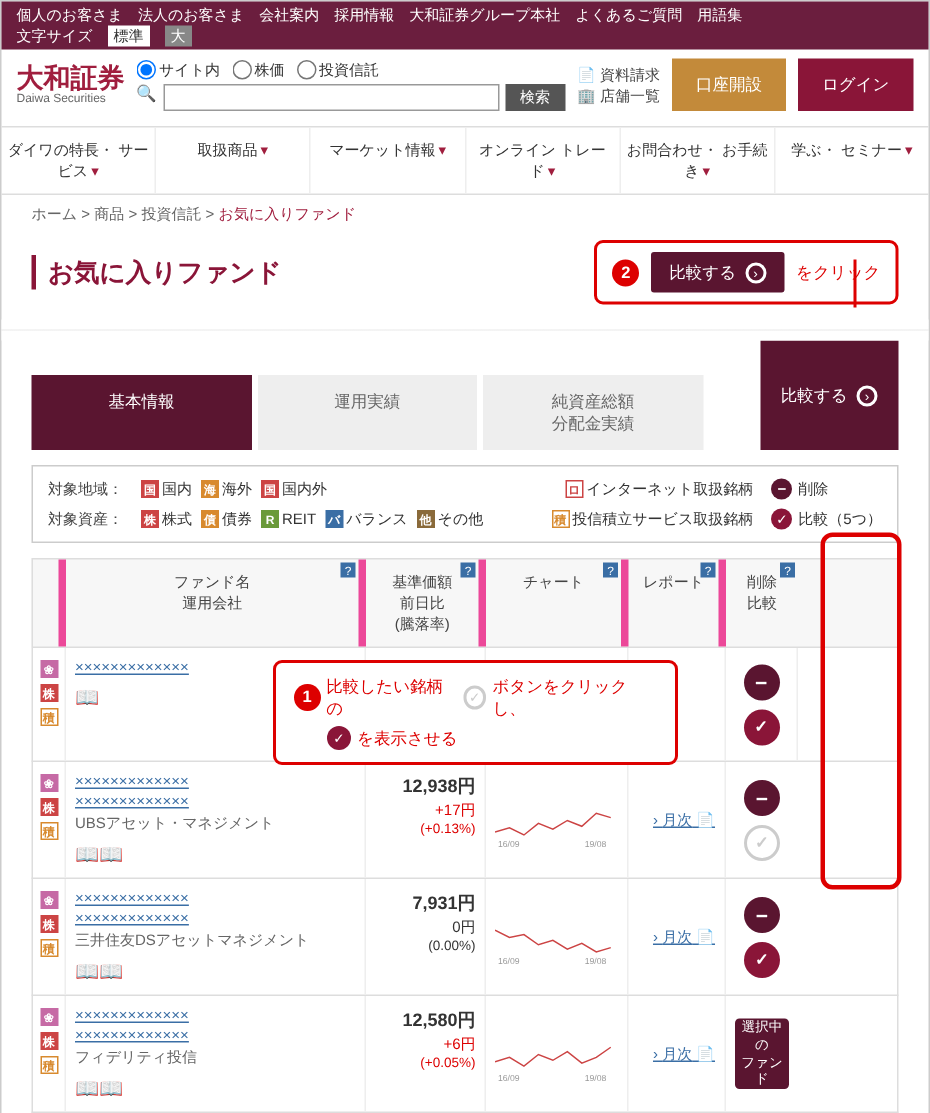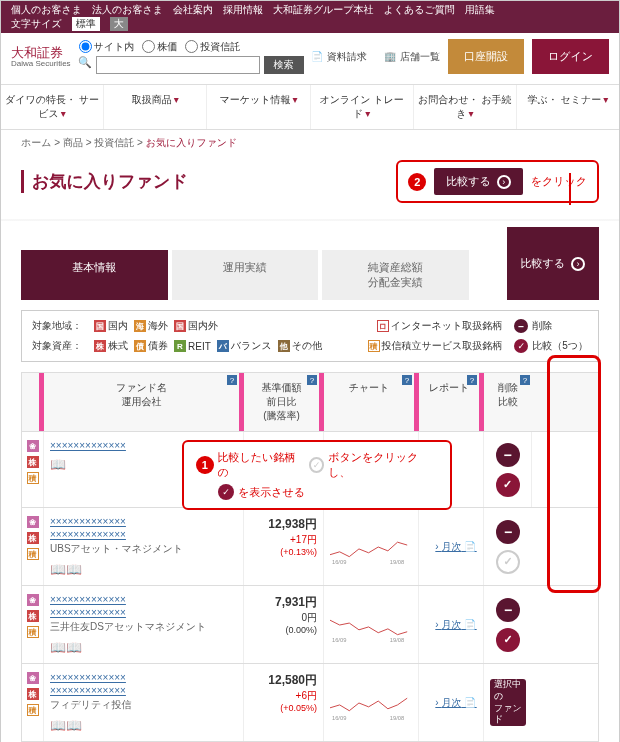--- a/index.html
+++ b/index.html
@@ -2,29 +2,29 @@
 <html><head>
 <meta charset="utf-8">
 <style>
 * { box-sizing: border-box; margin: 0; padding: 0; }
 body { font-family: "Hiragino Kaku Gothic ProN", Meiryo, sans-serif; font-size: 11px; background: #f0f0f0; color: #333; }
 .page { width: 620px; margin: 0 auto; background: #fff; border: 1px solid #ccc; position: relative; }
 .topbar { background: #6b1e3e; color: #fff; display: flex; justify-content: space-between; padding: 2px 10px; font-size: 10px; flex-direction: column; }
 .topbar .left, .topbar .right { display: flex; gap: 10px; }
 .topbar .left span, .topbar .right span { cursor: pointer; }
 .header-row { display: flex; align-items: center; padding: 6px 10px; gap: 8px; }
-.logo { color: #a01e3e; font-weight: normal; font-size: 13px; line-height: 1; }
+.logo { color: #a01e3e; font-weight: bold; font-size: 18px; line-height: 1; }
 .logo-sub { font-size: 8px; color: #666; }
 .search-block { flex: 1; }
 .radio-row { display: flex; gap: 8px; font-size: 10px; margin-bottom: 2px; }
 .radio-row label { display: flex; align-items: center; gap: 2px; }
 .search-row { display: flex; gap: 4px; }
 .search-row input { flex: 1; border: 1px solid #999; padding: 2px 4px; font-size: 10px; }
 .search-row button { background: #555; color: #fff; border: none; padding: 2px 10px; font-size: 10px; cursor: pointer; }
-.req-block { display: flex; flex-direction: row; gap: 18px; font-size: 10px; color: #444; }
+.req-block { display: flex; flex-direction: column; gap: 0; font-size: 10px; color: #444; }
 .req-block span { cursor: pointer; }
 .btn-primary { padding: 10px 16px; color: #fff; font-size: 11px; cursor: pointer; border: none; }
 .btn-account { background: #c38a3a; }
 .btn-login { background: #8a1538; }
 .nav-row { display: flex; border-top: 1px solid #ddd; border-bottom: 1px solid #ddd; margin-top: 4px; }
 .nav-item { flex: 1; text-align: center; padding: 8px 4px; font-size: 10px; border-right: 1px solid #eee; cursor: pointer; position: relative; }
 .nav-item:last-child { border-right: none; }
 .nav-item .chev { color: #a01e3e; margin-left: 2px; }
 .breadcrumb { padding: 6px 20px; font-size: 10px; color: #666; }
 .breadcrumb .cur { color: #a01e3e; }
@@ -79,21 +79,21 @@
 .act-minus { background: #5a1530; }
 .act-check { background: #8a1538; font-size: 11px; }
 .act-empty { background: #fff; border: 2px solid #ccc; color: #ccc; font-size: 11px; }
 .callout1 { position: absolute; left: 160px; top: 8px; background: #fff; border: 2px solid #d00; border-radius: 6px; padding: 8px 12px; z-index: 5; width: 270px; }
 .callout1 .line1 { display: flex; align-items: center; gap: 4px; font-size: 11px; color: #d00; margin-bottom: 4px; }
 .callout1 .line2 { display: flex; align-items: center; gap: 4px; font-size: 11px; color: #d00; }
 .ico-empty-check { width: 16px; height: 16px; border: 2px solid #ccc; border-radius: 50%; display: inline-flex; align-items: center; justify-content: center; color: #ccc; font-size: 9px; }
 .ico-fill-check { width: 16px; height: 16px; background: #8a1538; border-radius: 50%; display: inline-flex; align-items: center; justify-content: center; color: #fff; font-size: 9px; }
 .action-col-frame { position: absolute; right: 18px; top: 354px; width: 54px; height: 238px; border: 3px solid #d00; border-radius: 8px; pointer-events: none; z-index: 4; }
 .connector { position: absolute; right: 48px; top: 172px; width: 2px; height: 32px; background: #d00; z-index: 3; }
-.sel-fund-btn { background: #5a1530; color: #fff; padding: 0 4px; font-size: 9px; border-radius: 3px; cursor: pointer; line-height: 1.3; }
+.sel-fund-btn { background: #5a1530; color: #fff; padding: 0 4px; font-size: 9px; text-align: center; border-radius: 3px; cursor: pointer; line-height: 1.3; }
 .sort-bar { background: #f7f7f7; padding: 8px 20px; margin-top: 10px; }
 .sort-title { font-size: 10px; color: #444; margin-bottom: 6px; }
 </style>
 </head>
 <body>
 
 <div class="page">
   <div class="topbar">
     <div class="left">
       <span>個人のお客さま</span>

